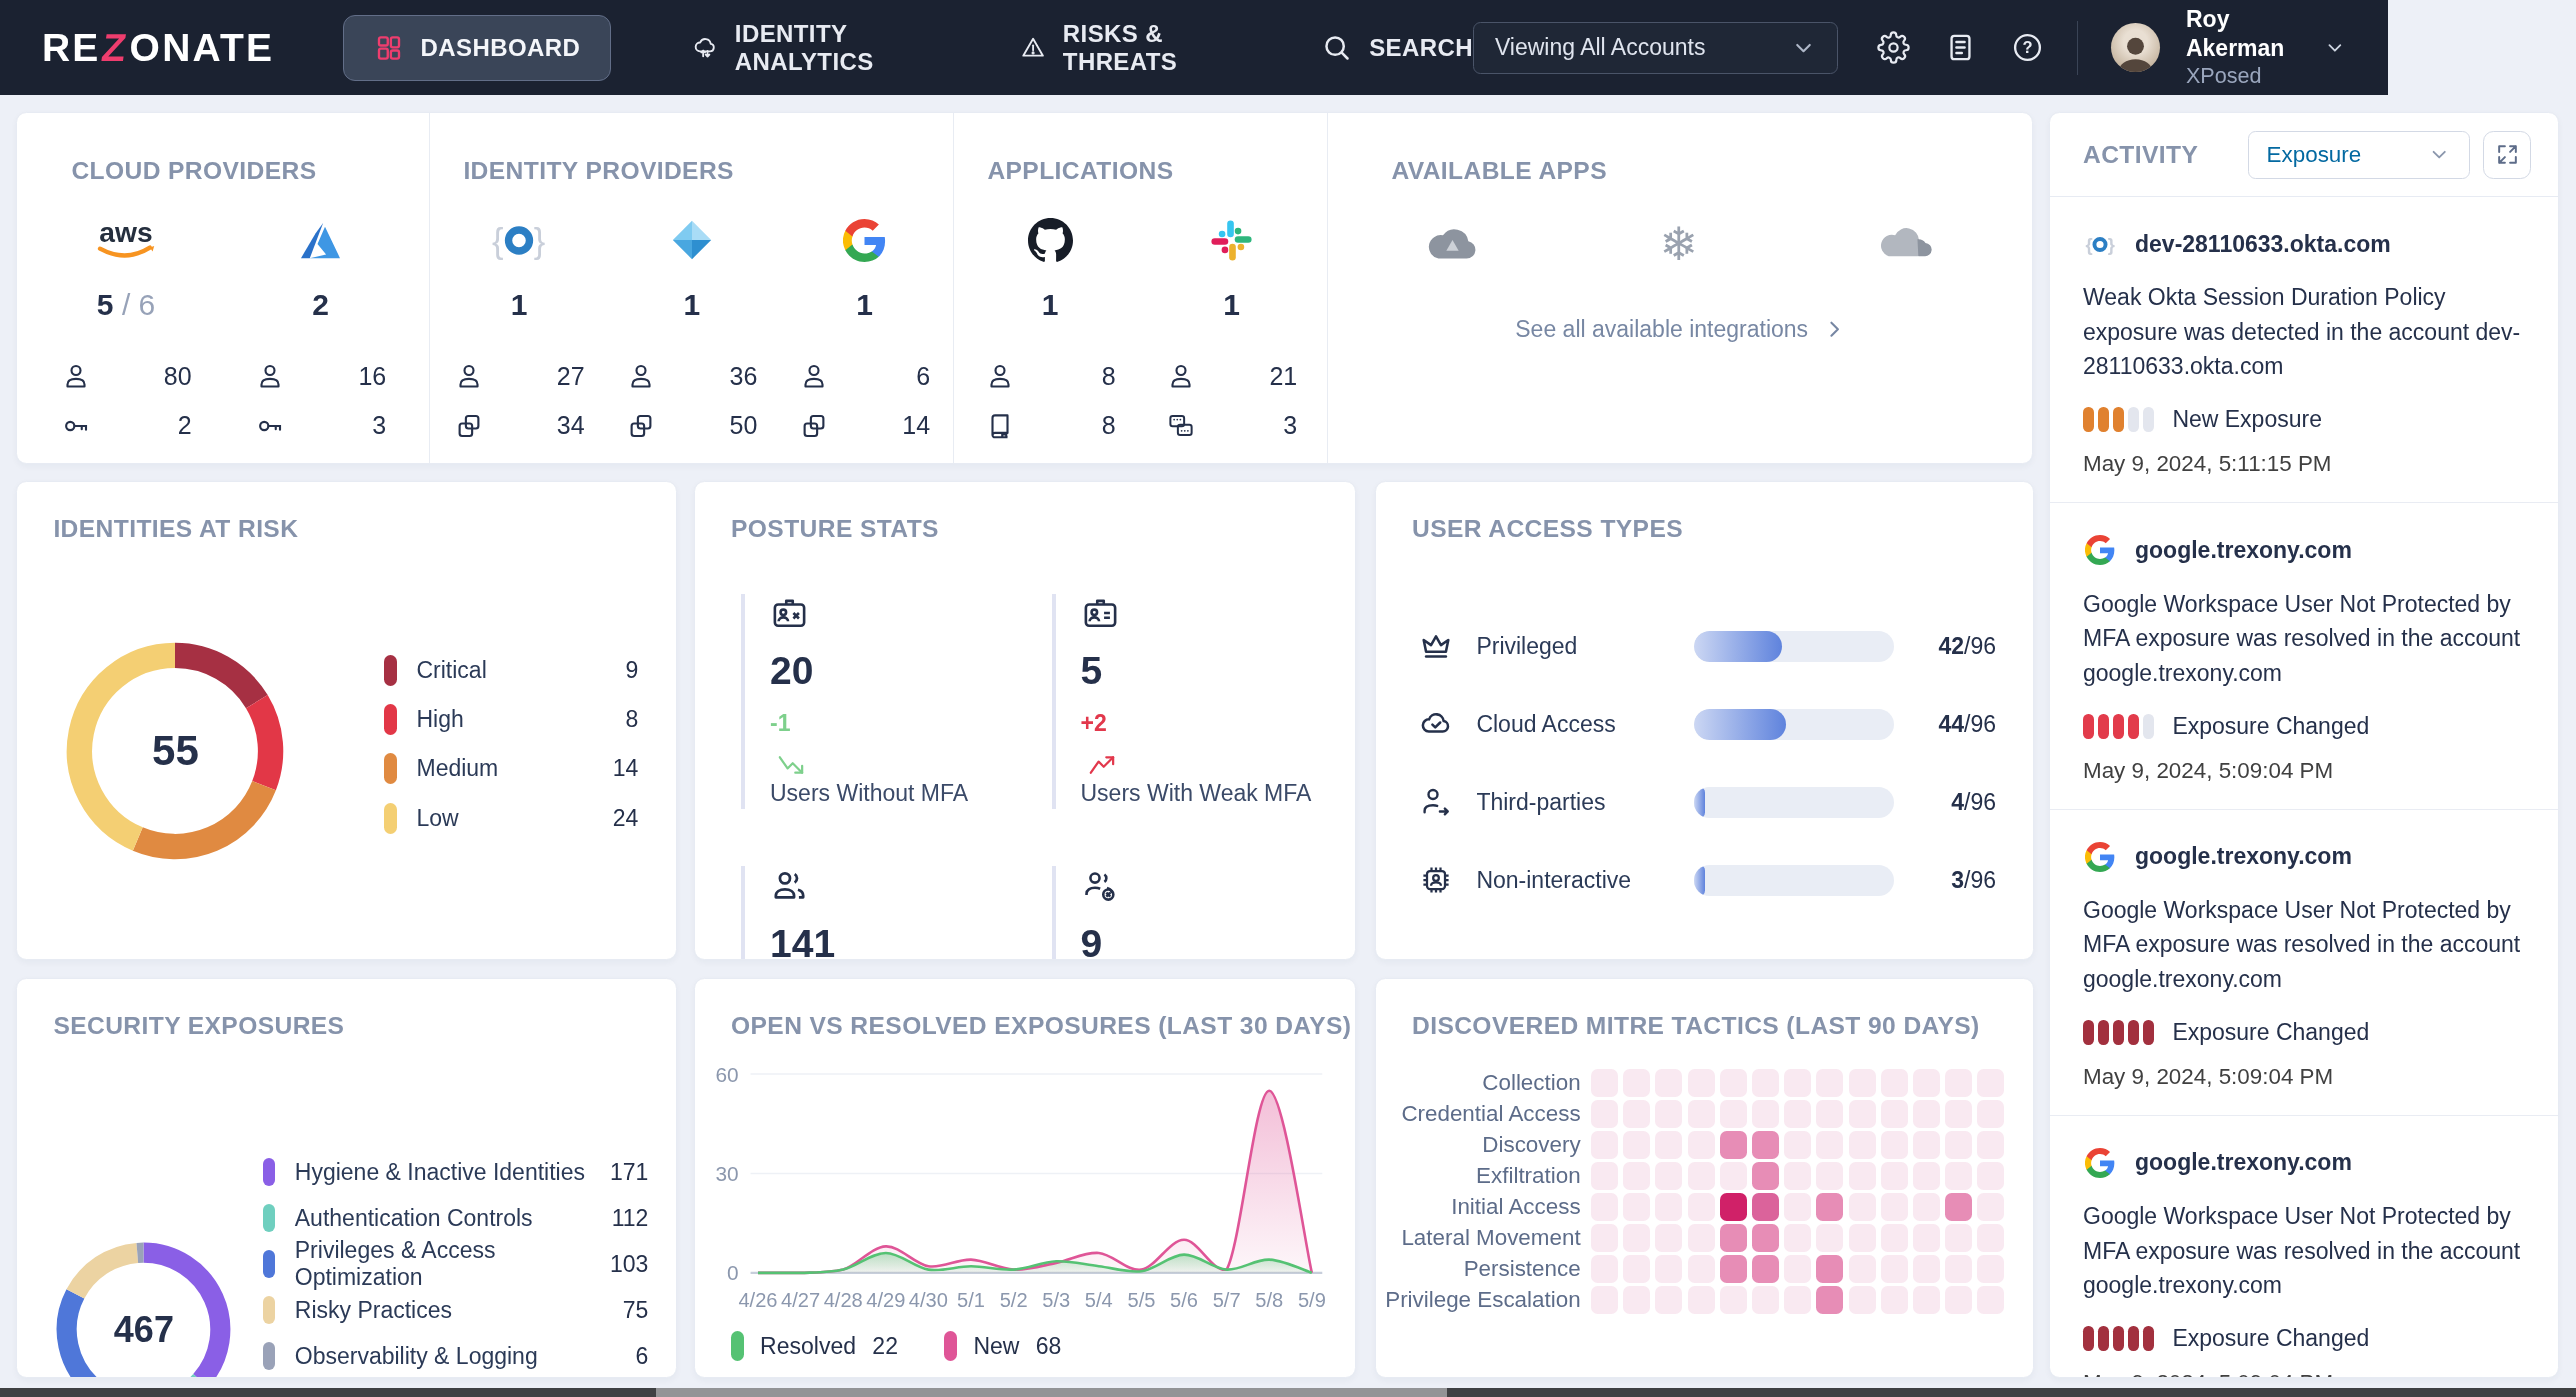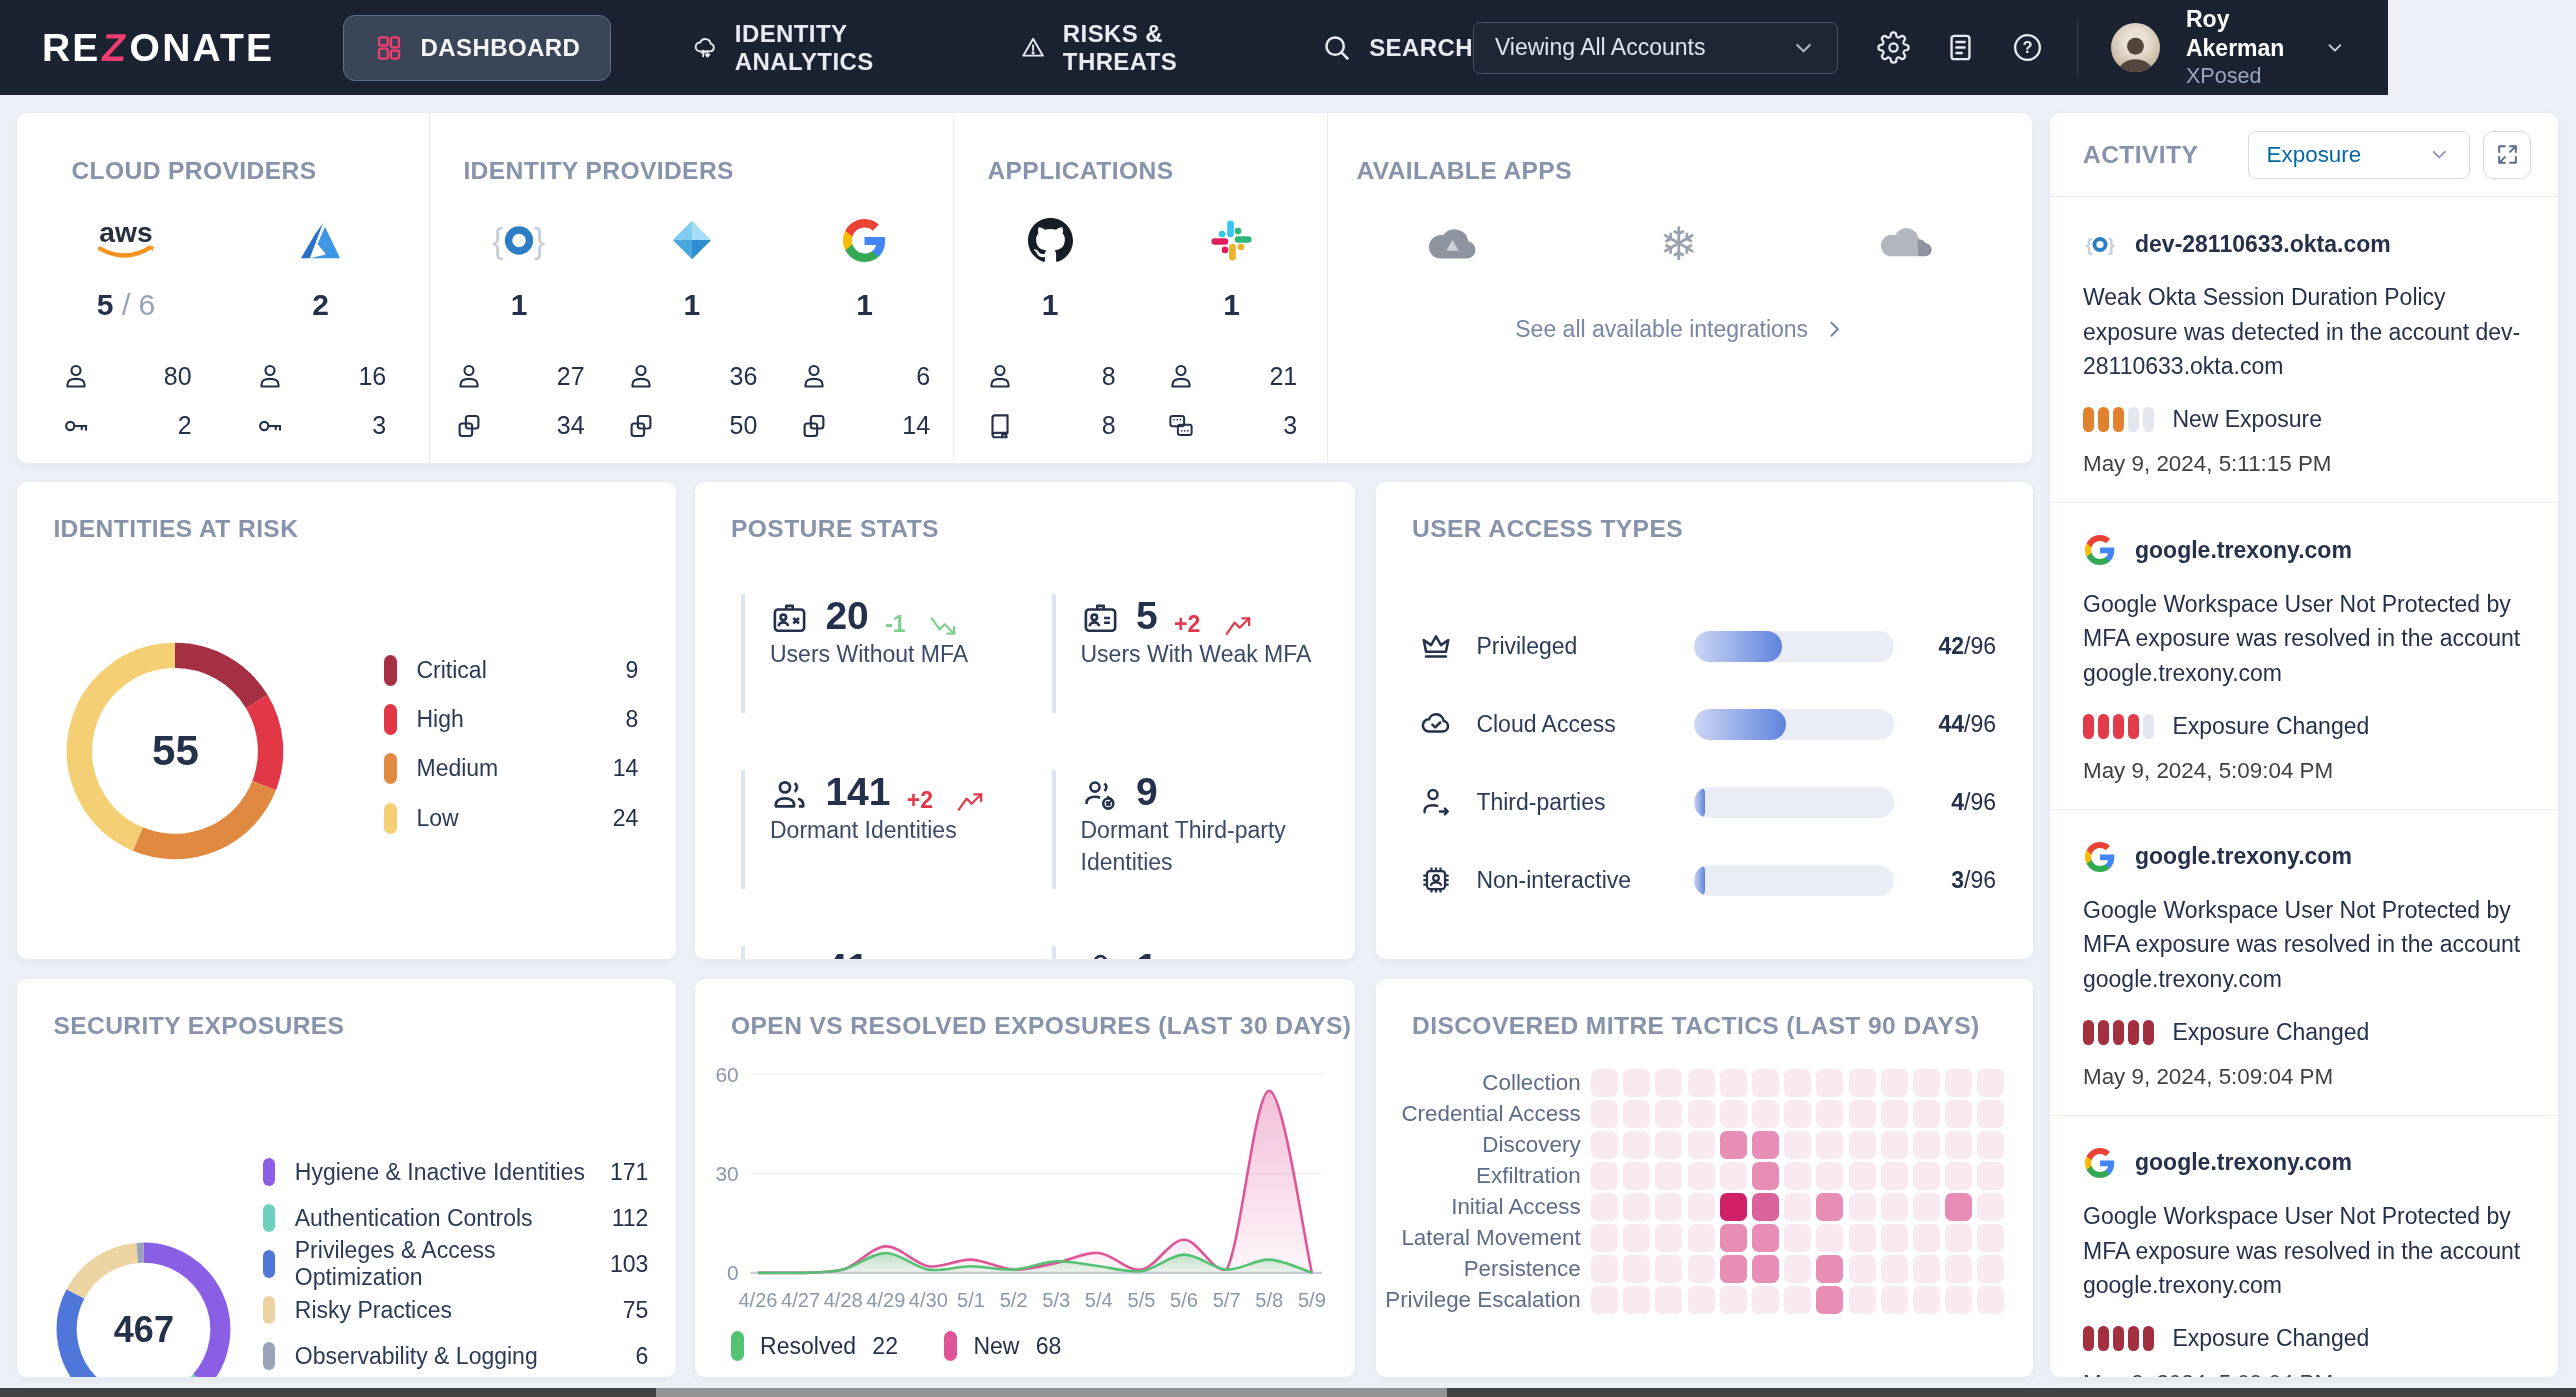--- a/index.html
+++ b/index.html
@@ -65,21 +65,21 @@
   #risk-legend { left:367px; top:173px; width:254px; }
   .leg-row { display:flex; align-items:center; height:30px; margin-bottom:19.4px; }
   .leg-pill { width:12.7px; height:31px; border-radius:6.7px; flex:0 0 auto; }
   .leg-lbl { margin-left:19.4px; font-size:23px; color:#2b3a57; }
   .leg-val { margin-left:auto; font-size:23px; color:#25304a; }
 
   #card-posture { left:694px; top:481px; width:662px; height:479px; }
   .pgrid { position:absolute; left:46px; top:112px; right:30px; display:grid;
            grid-template-columns:1fr 1fr; column-gap:37px; row-gap:57px; }
   .pstat { border-left:4.5px solid #e0e3f2; padding-left:25px; min-height:119px; }
-  .pnum-row { display:flex; align-items:flex-end; gap:16.4px; }
+  .pnum-row { display:flex; align-items:flex-start; gap:16.4px;flex-direction:column; }
   .pstat-ic { width:39px; height:39px; color:#25304a; flex:0 0 auto; }
   .pnum { font-size:39px; font-weight:700; color:#25304a; }
   .pdelta { font-size:23px; font-weight:700; }
   .pdelta.up { color:#e2384c; } .pdelta.down { color:#7ed08c; }
   .trend { width:42px; height:24px; }
   .plabel { font-size:23px; color:#3b4a68; line-height:1.4; max-width:321px; }
 
   #card-access { left:1375px; top:481px; width:659px; height:479px; }
   .acc-rows { position:absolute; left:42px; right:37px; top:125px; }
   .acc-row { display:flex; align-items:center; height:78px; }
@@ -613,21 +613,21 @@
                 <use href="#i-chat"></use>
               </svg>
               <span class="sval">3</span>
             </div>
         </div>
       </div>
     </div>
   </div>
 
   <div class="prov-sec" style="flex:1">
-    <div class="card-title" style="margin-left:28px">AVAILABLE APPS</div>
+    <div class="card-title" style="margin-left:63px">AVAILABLE APPS</div>
     <div class="avail-icons">
       <svg class="ic" width="57" height="43" viewBox="0 0 76 58">
           <use href="#i-gcloud"></use>
         </svg>
       <span style="font-size:46px; color:#9aa2af; line-height:1;">❄</span>
       <svg class="ic" width="60" height="40" viewBox="0 0 80 54">
           <use href="#i-cloudflare"></use>
         </svg>
     </div>
     <div class="avail-link">

